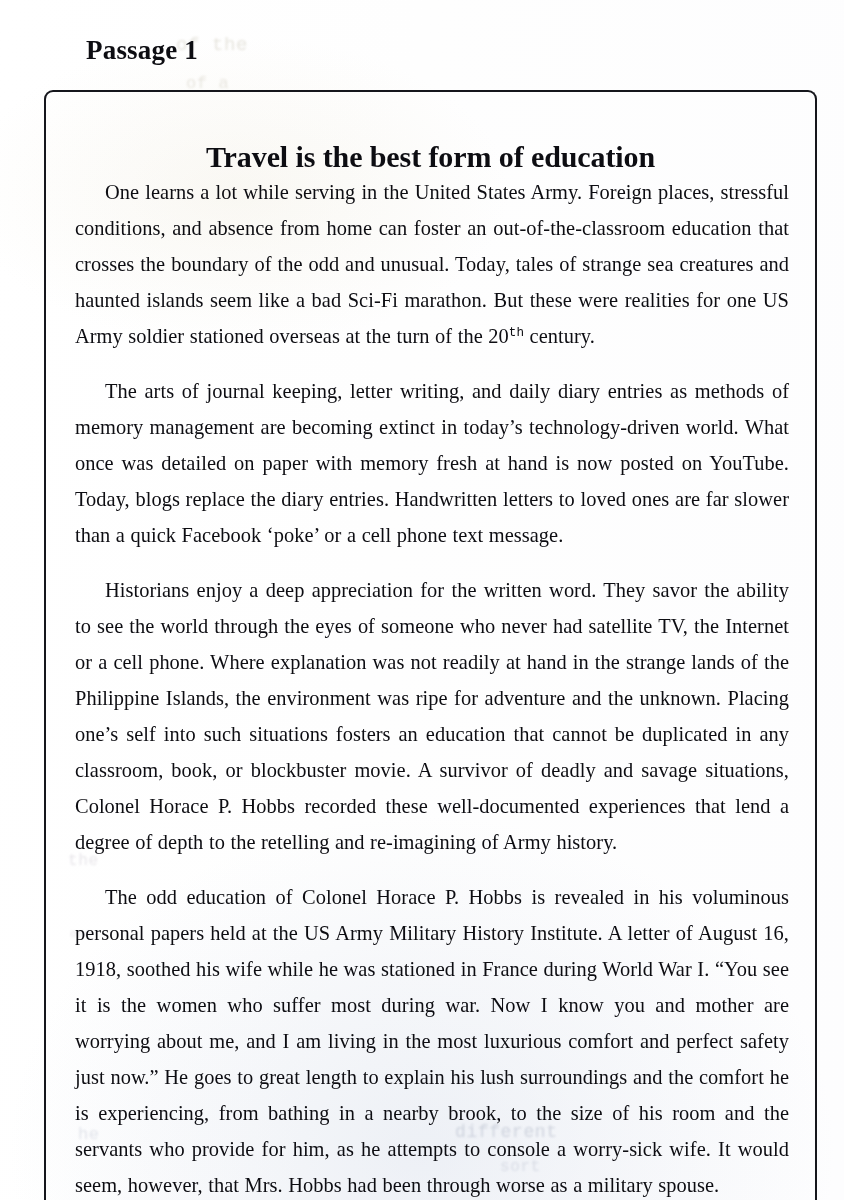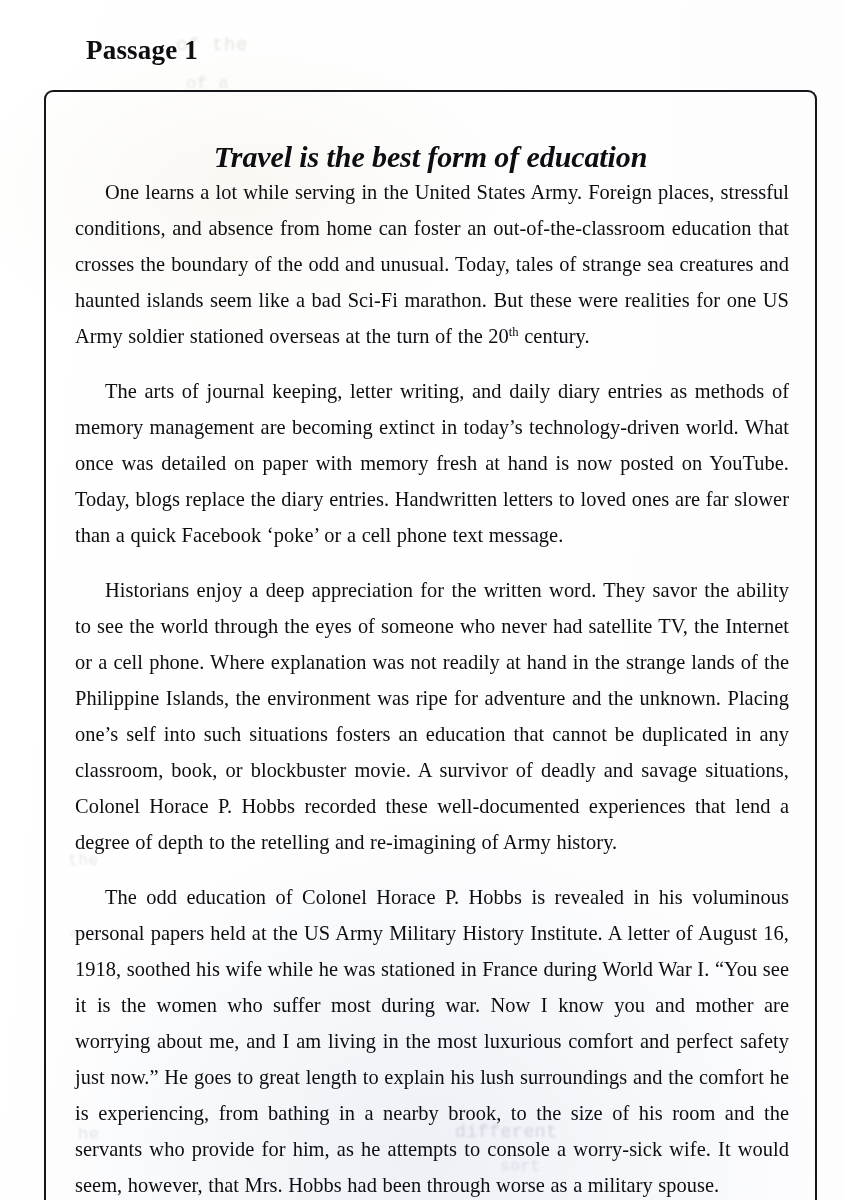--- a/index.html
+++ b/index.html
@@ -73,21 +73,20 @@
   .passage-title {
     position: absolute;
     left: 0;
     right: 0;
     top: 23px;
     text-align: center;
     font-size: 30px;
     font-weight: bold;
     letter-spacing: -0.1px;
     font-family: "Liberation Serif", "DejaVu Serif", serif;
-    font-style: italic;
   }
 
   .passage-body {
     position: absolute;
     left: 29px;
     right: 26px;
     top: 82px;
   }
 
   .passage-body p {
@@ -98,20 +97,21 @@
     line-height: 36px;
     letter-spacing: 0.05px;
     word-spacing: 0.4px;
     font-family: "Liberation Serif", "DejaVu Serif", serif;
   }
   .passage-body p:last-child { margin-bottom: 0; }
   .passage-body p sup {
     font-size: 0.62em;
     vertical-align: 0.55em;
     line-height: 0;
+    font-family: Liberation Mono, monospace;
   }
 </style>
 </head>
 <body>
 
 <div class="page-surface"></div>
 
 <span class="bleed b4">of the</span>
 <span class="bleed b5">of a</span>
 <span class="bleed b6">the</span>

